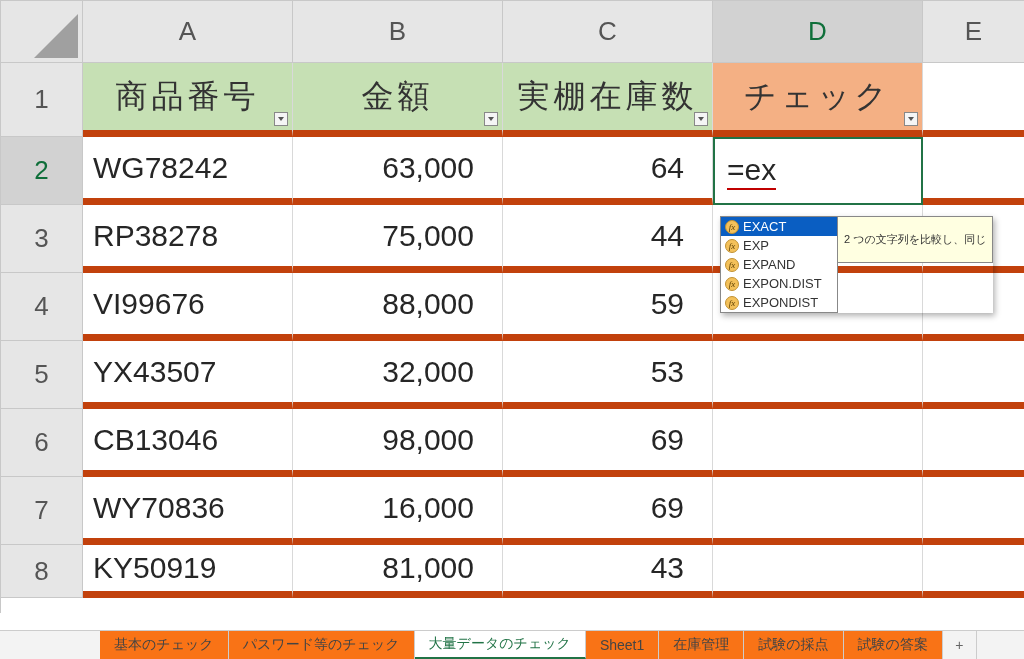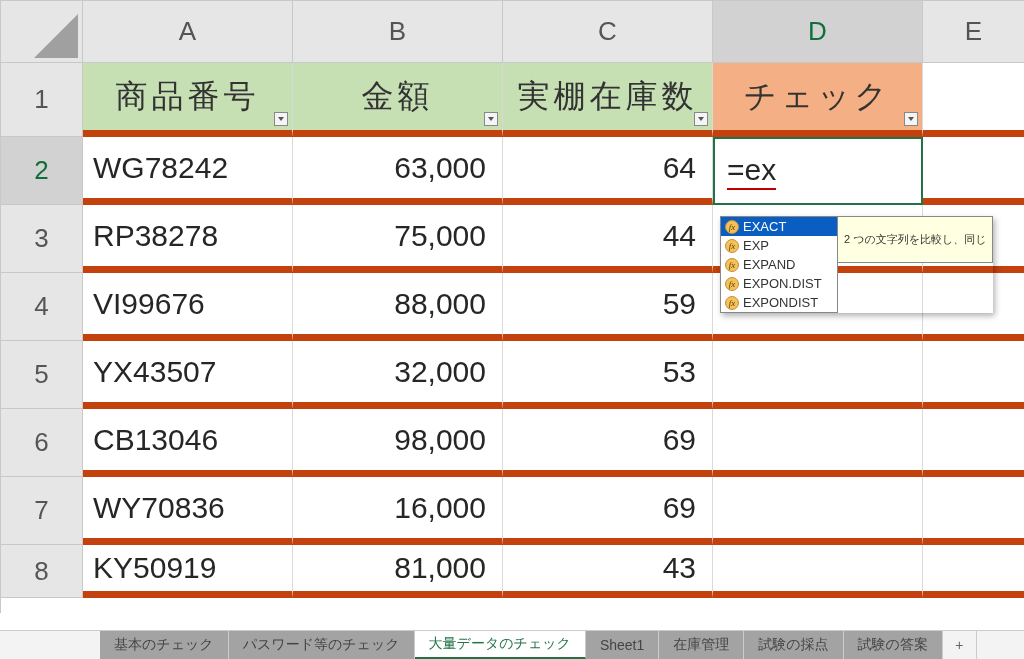--- a/index.html
+++ b/index.html
@@ -92,21 +92,21 @@
     align-items: center;
     justify-content: center;
   }
   .filter-btn::after {
     content: "";
     width: 0; height: 0;
     border-left: 3px solid transparent;
     border-right: 3px solid transparent;
     border-top: 4px solid #555;
   }
-  .num { justify-content: flex-end; padding-right: 16px; }
+  .num { justify-content: flex-end; padding-right: 28px; }
   .txt { justify-content: flex-start; padding-left: 10px; }
   
   .editing {
     background: #fff;
     border: 2px solid #217346 !important;
     z-index: 5;
     position: relative;
     font-size: 30px;
     padding-left: 12px;
     justify-content: flex-start;
@@ -177,21 +177,21 @@
     background: #f3f3f3;
     border-top: 1px solid #ccc;
     display: flex;
     align-items: stretch;
     padding-left: 100px;
     font-size: 14px;
   }
   .sheet-tab {
     padding: 4px 14px;
     border-right: 1px solid #ccc;
-    background: #a3a3a3;
+    background: #f97316;
     color: #444;
     display: flex;
     align-items: center;
     cursor: pointer;
   }
   .sheet-tab.active {
     background: #fff;
     border-bottom: 2px solid #217346;
     color: #217346;
     font-weight: 500;

